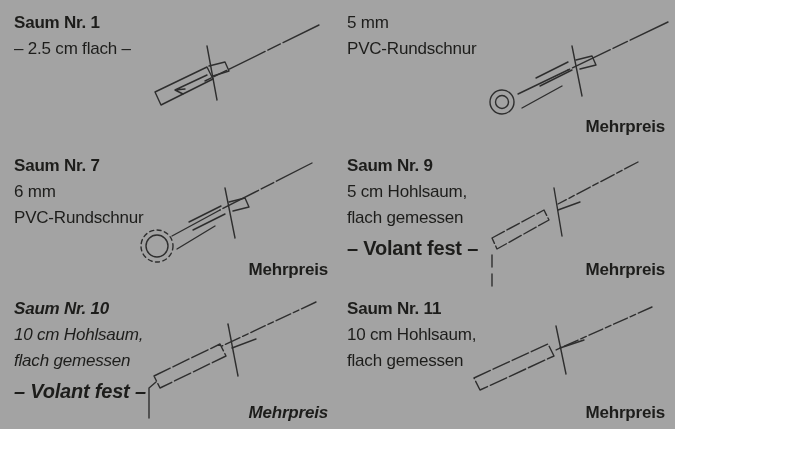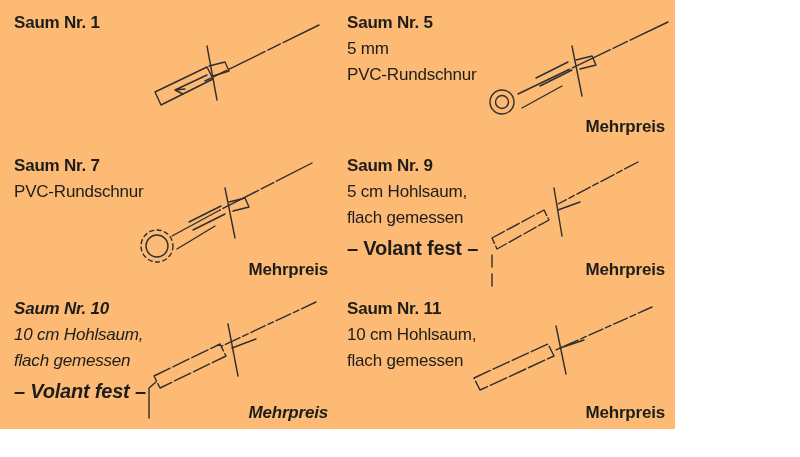--- a/index.html
+++ b/index.html
@@ -4,21 +4,21 @@
 <style>
   html,body{margin:0;padding:0;}
   body{
     width:800px;height:457px;position:relative;overflow:hidden;
     background:#ffffff;
     font-family:"Liberation Sans","DejaVu Sans",sans-serif;
     color:#1d1d1b;
   }
   .board{
     position:absolute;left:0;top:0;width:675px;height:429px;
-    background:#fdba74;
+    background:#a3a3a3;
   }
   .panel{position:absolute;width:338px;height:143px;}
   .panel.p1{left:0;top:0;}
   .panel.p2{left:338px;top:0;width:337px;}
   .panel.p3{left:0;top:143px;}
   .panel.p4{left:338px;top:143px;width:337px;}
   .panel.p5{left:0;top:286px;font-style:italic;}
   .panel.p6{left:338px;top:286px;width:337px;}
 
   .txt{position:absolute;left:14px;top:10px;}
@@ -52,52 +52,53 @@
   .p6 svg.sketch{left:122px;top:16px;}
 </style>
 </head>
 <body>
 
 <div class="board">
 
   <div class="panel p1 col1">
     <div class="txt">
       <div class="title">Saum Nr. 1</div>
+      <div class="detail">– 2.5 cm flach –</div>
     </div>
     <svg class="sketch" width="180" height="95" viewBox="0 0 180 95">
       <path d="M174,5 L60,61" stroke-dasharray="40 3 14 3"></path>
       <polygon points="10,72 62,47 68,59 16,85"></polygon>
       <polyline points="64,46 80,42 84,51 68,56"></polyline>
       <path d="M30,70 L62,55 M30,70 l10,-1 M30,70 l8,4"></path>
       <path d="M62,26 L72,80"></path>
     </svg>
   </div>
 
   <div class="panel p2 col2">
     <div class="txt">
-      <div class="title">Saum Nr. 5</div>
       <div class="detail">5 mm</div>
       <div class="detail">PVC-Rundschnur</div>
     </div>
     <svg class="sketch" width="205" height="100" viewBox="0 0 205 100">
       <path d="M198,4 L98,52" stroke-dasharray="42 3 16 3"></path>
       <path d="M98,52 L48,76"></path>
       <path d="M92,68 L52,90"></path>
       <circle cx="32" cy="84" r="12"></circle>
       <circle cx="32" cy="84" r="6.5"></circle>
       <path d="M66,60 L98,44 M70,68 L102,52"></path>
       <path d="M102,28 L112,78"></path>
       <polyline points="106,42 122,38 126,47 110,51"></polyline>
     </svg>
     <div class="surcharge">Mehrpreis</div>
   </div>
 
   <div class="panel p3 col1">
     <div class="txt">
       <div class="title">Saum Nr. 7</div>
+      <div class="detail">6 mm</div>
       <div class="detail">PVC-Rundschnur</div>
     </div>
     <svg class="sketch" width="195" height="112" viewBox="0 0 195 112">
       <path d="M187,5 L95,52" stroke-dasharray="40 3 14 3"></path>
       <path d="M95,52 L47,78"></path>
       <path d="M90,68 L52,91"></path>
       <circle cx="32" cy="88" r="11"></circle>
       <circle cx="32" cy="88" r="16" stroke-dasharray="4 3.5"></circle>
       <path d="M64,64 L96,48 M68,72 L100,56"></path>
       <path d="M100,30 L110,80"></path>

